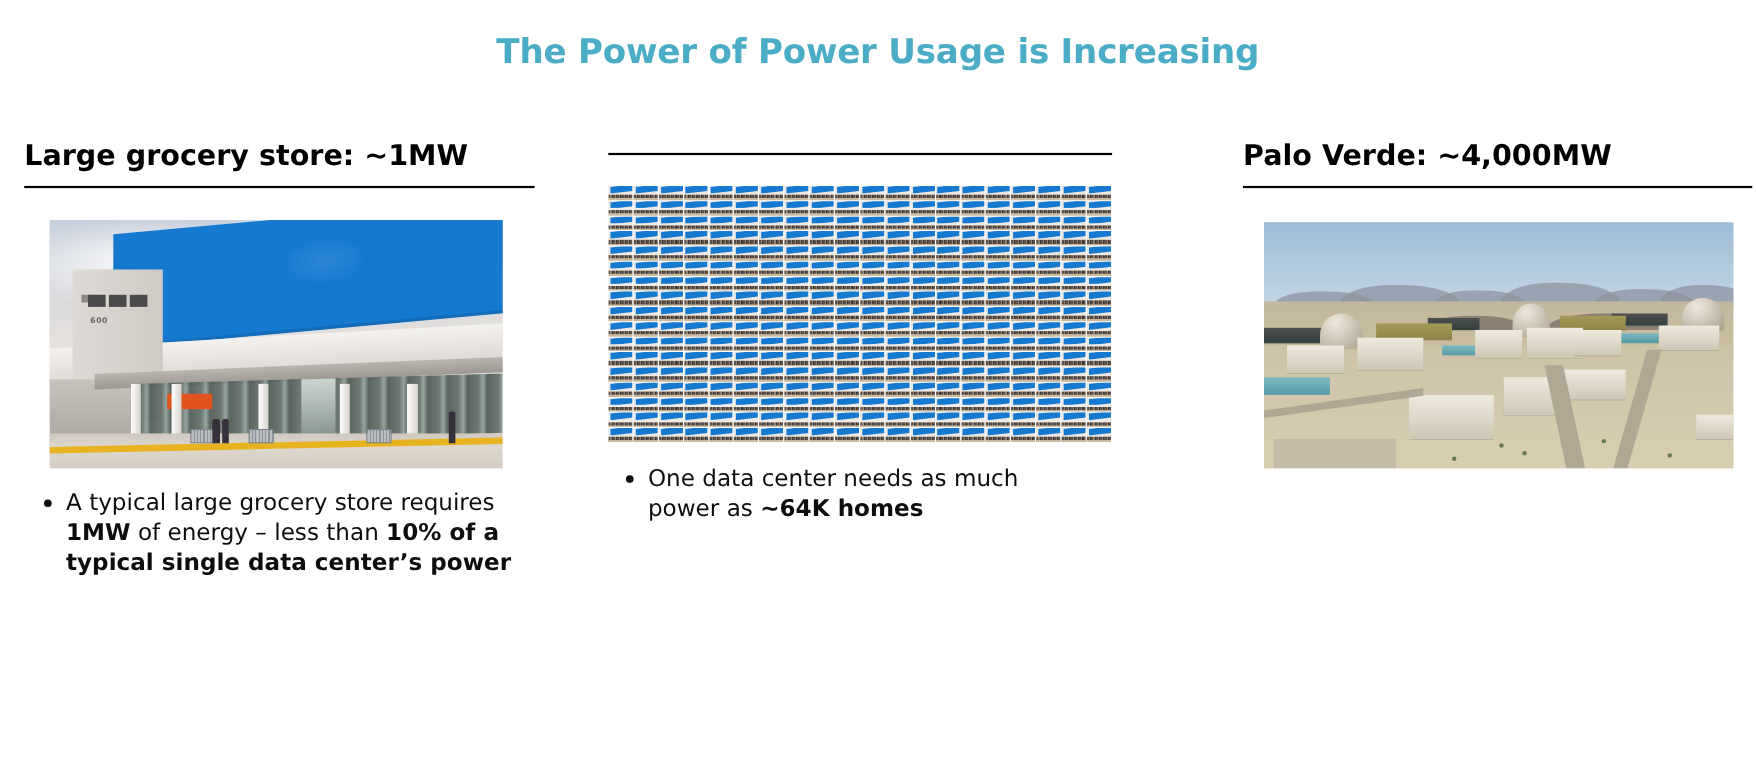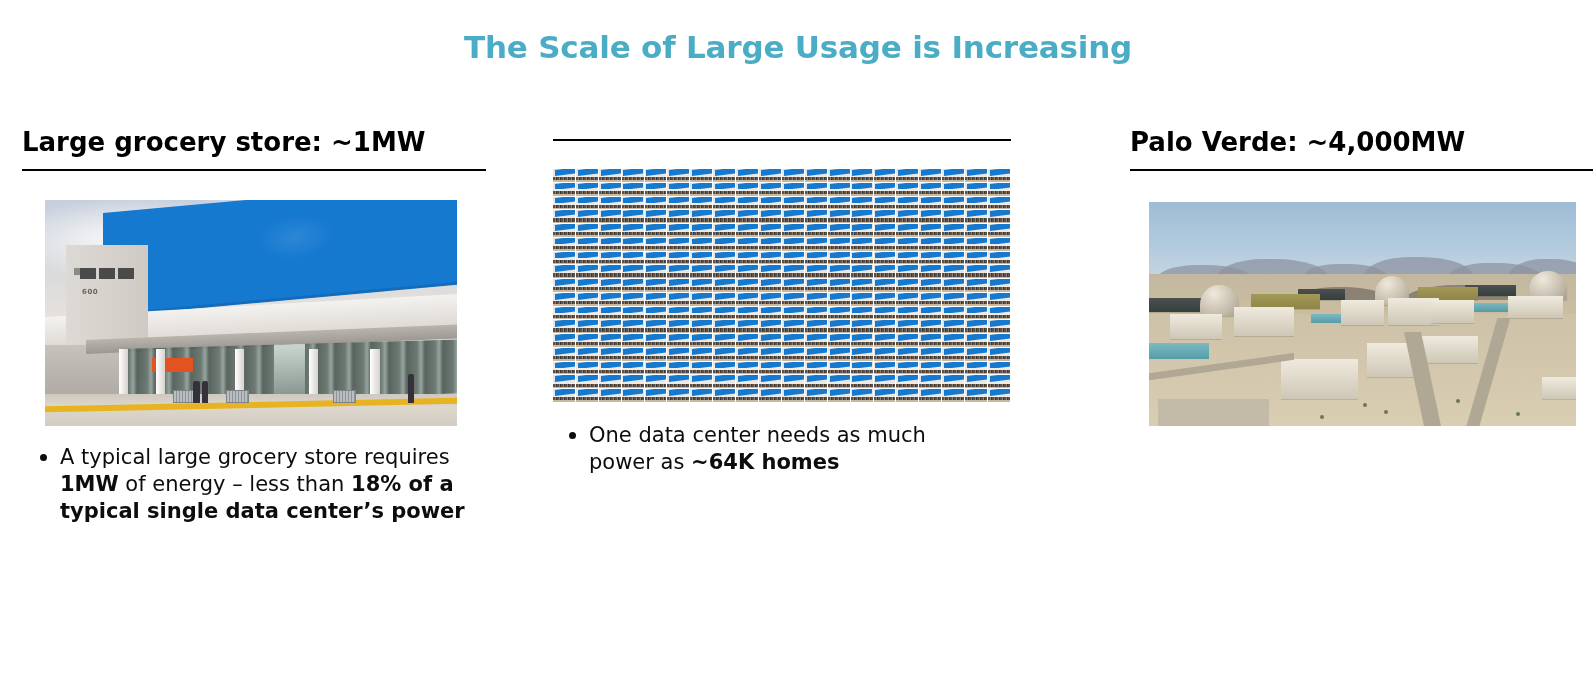--- a/index.html
+++ b/index.html
@@ -272,21 +272,21 @@
     width: 7px;
     height: 7px;
     border-radius: 50%;
     background: #0d0d0d;
   }
   .bullet b { font-weight: bold; }
 </style>
 </head>
 <body>
 
-<div class="slide-title">The Scale of Large Usage is Increasing</div>
+<div class="slide-title">The Power of Power Usage is Increasing</div>
 
 <div class="columns">
 
   <div class="col col-1">
     <div class="col-head">Large grocery store: ~1MW</div>
     <div class="col-rule"></div>
 
     <div class="img-frame">
       <div class="store">
         <div class="store-sky"></div>
@@ -316,21 +316,21 @@
         <div class="store-cart" style="left:44%;"></div>
         <div class="store-cart" style="left:70%;"></div>
         <div class="store-person" style="left:36%;"></div>
         <div class="store-person" style="left:38%;"></div>
         <div class="store-person" style="left:88%; height:13%;"></div>
       </div>
     </div>
 
     <div class="bullets">
       <div class="bullet">
-        <span><span>A typical large grocery store requires </span><b>1MW</b><span> of energy – less than </span><b>18% of a typical single data center’s power</b></span>
+        <span><span>A typical large grocery store requires </span><b>1MW</b><span> of energy – less than </span><b>10% of a typical single data center’s power</b></span>
       </div>
     </div>
   </div>
 
   <div class="col col-2">
     <div class="col-rule"></div>
 
     <div class="img-frame">
       <div class="tile-grid" id="tile-grid" style="grid-template-columns: repeat(20, 1fr); grid-template-rows: repeat(17, 1fr);">
           <div class="tile">

